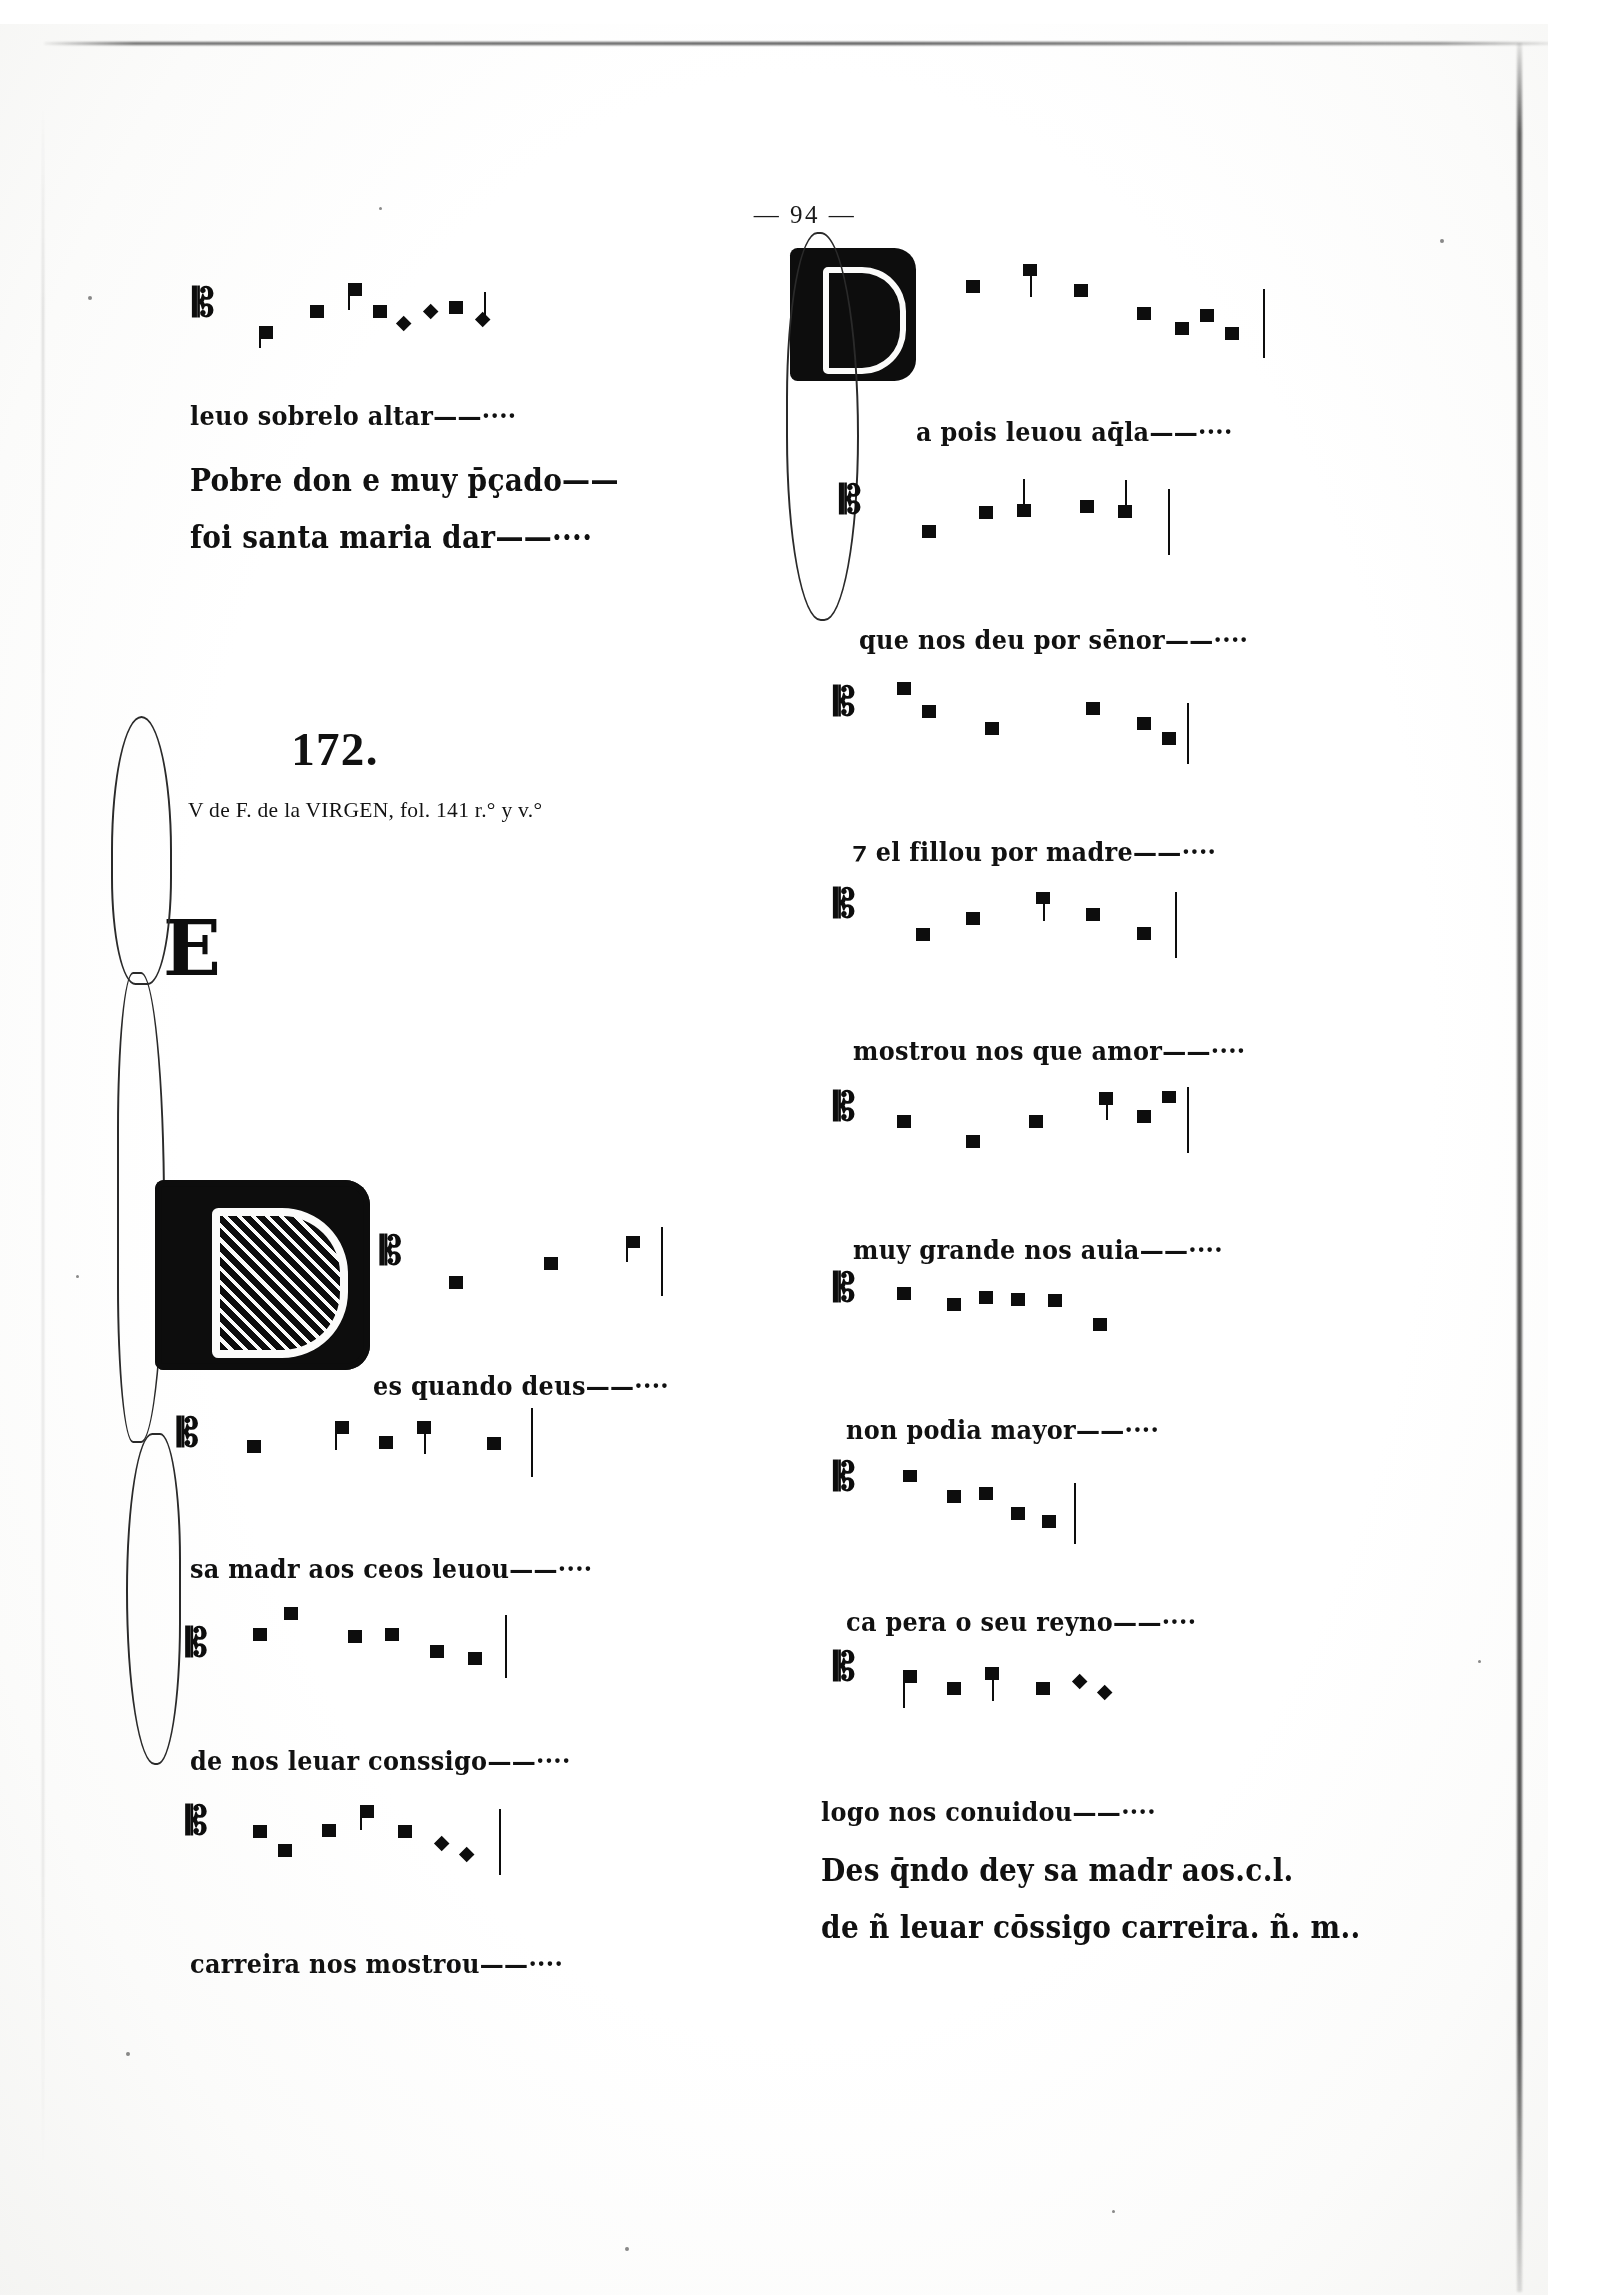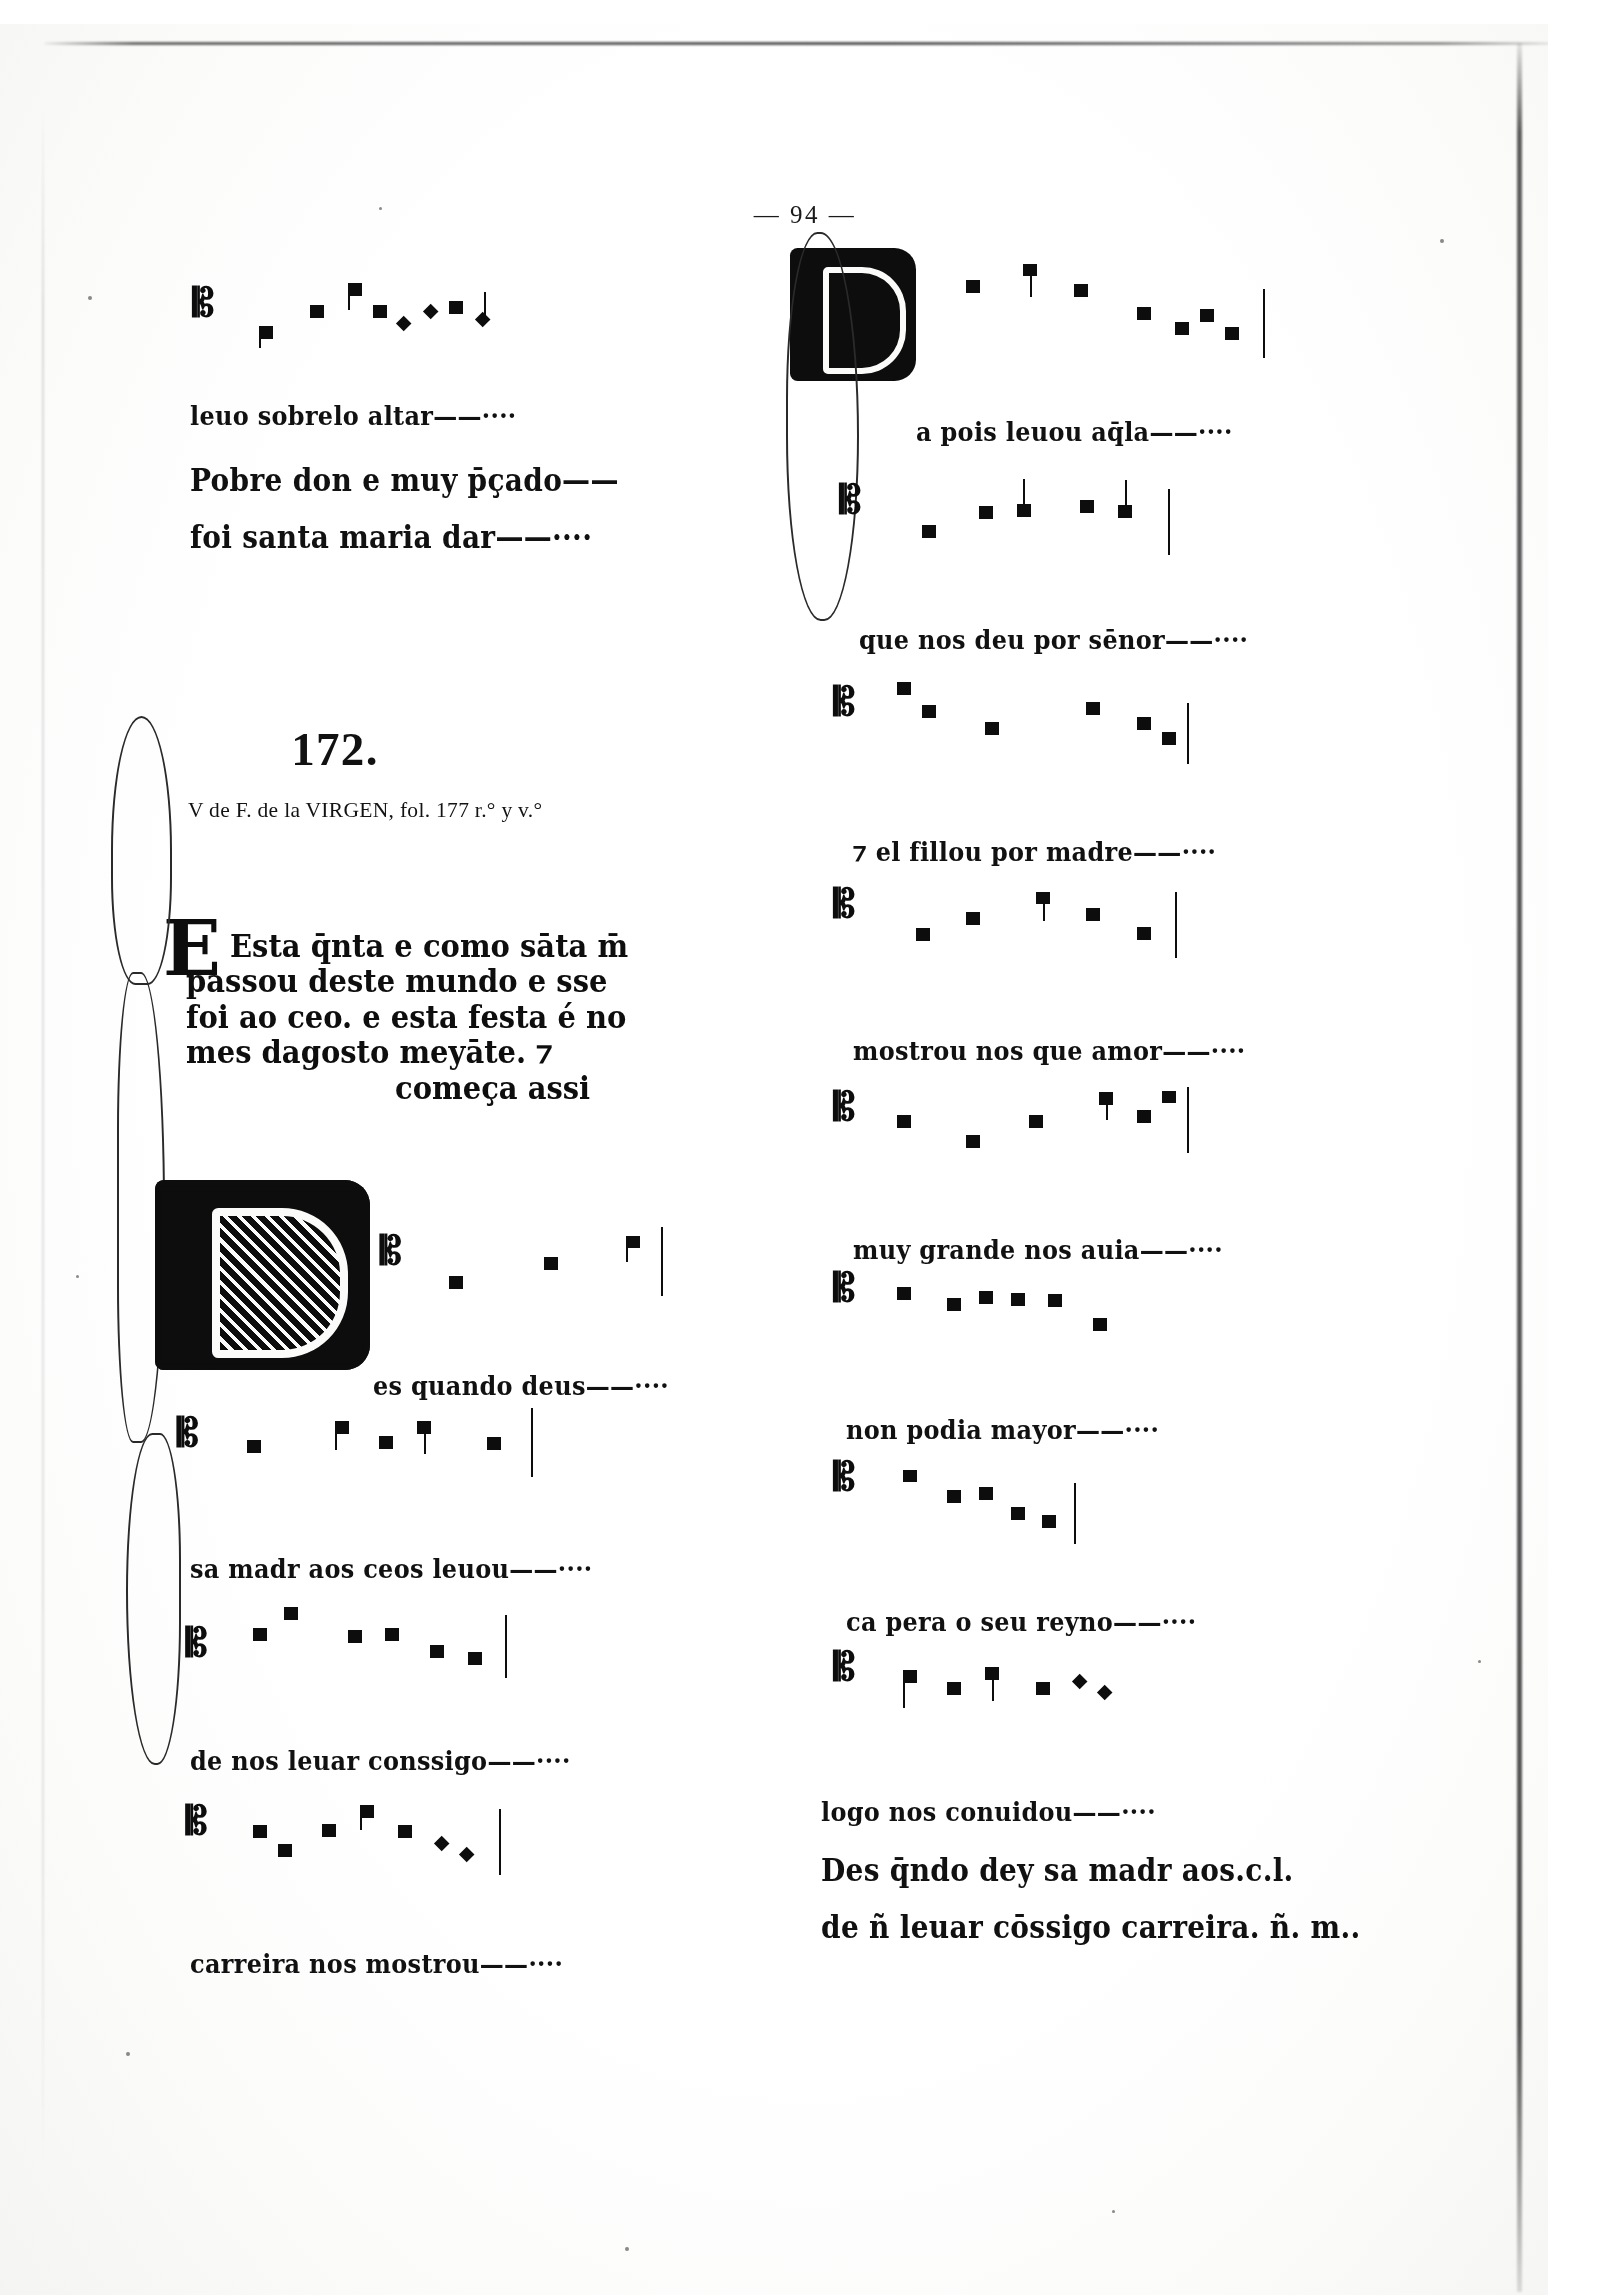--- a/index.html
+++ b/index.html
@@ -236,34 +236,27 @@
     <div class="note sq" style="left:259px;top:34px;"></div>
     <div class="note dia" style="left:287px;top:47px;"></div>
     <div class="stem" style="left:294px;top:25px;height:28px;"></div>
   </div>
   <div class="lyric" style="position:absolute;left:190px;top:379px;">leuo sobrelo altar——····</div>
 
   <div class="lyric" style="position:absolute;left:190px;top:442px;font-size:28px;">Pobre don e muy p̄çado——</div>
   <div class="lyric" style="position:absolute;left:190px;top:499px;font-size:28px;">foi santa maria dar——····</div>
 
   <div class="cantiga-number">172.</div>
-  <div class="source-line">V de F. de la VIRGEN, fol. 177 r.° y v.°</div>
+  <div class="source-line">V de F. de la VIRGEN, fol. 141 r.° y v.°</div>
 
   <div class="init-E">E</div>
   <div class="vine" style="left:111px;top:692px;width:57px;height:265px;border-radius:50% 50% 40% 40%;"></div>
   <div class="vine" style="left:117px;top:948px;width:44px;height:467px;border-radius:40% 60% 60% 40%;"></div>
   <div class="vine" style="left:126px;top:1409px;width:51px;height:328px;border-radius:50% 40% 45% 55%;"></div>
 
-  <div class="rubric">
-    <div class="rline" style="padding-left:69px;">Esta q̄nta e como sāta m̄</div>
-    <div class="rline" style="padding-left:25px;">passou deste mundo e sse</div>
-    <div class="rline" style="padding-left:25px;">foi ao ceo. e esta festa é no</div>
-    <div class="rline" style="padding-left:25px;">mes dagosto meyāte. ⁊</div>
-    <div class="rline indent">começa assi</div>
-  </div>
 
   <div class="init-D-big">
     <div class="init-D-counter"></div>
   </div>
 
   <div style="position:absolute;left:190px;top:1194px;width:587px;height:101px;">
     <div class="line" style="top:0;width:587px;"></div>
     <div class="line" style="top:21.5px;width:587px;"></div>
     <div class="line" style="top:43px;width:587px;"></div>
     <div class="line" style="top:64px;width:587px;"></div>

